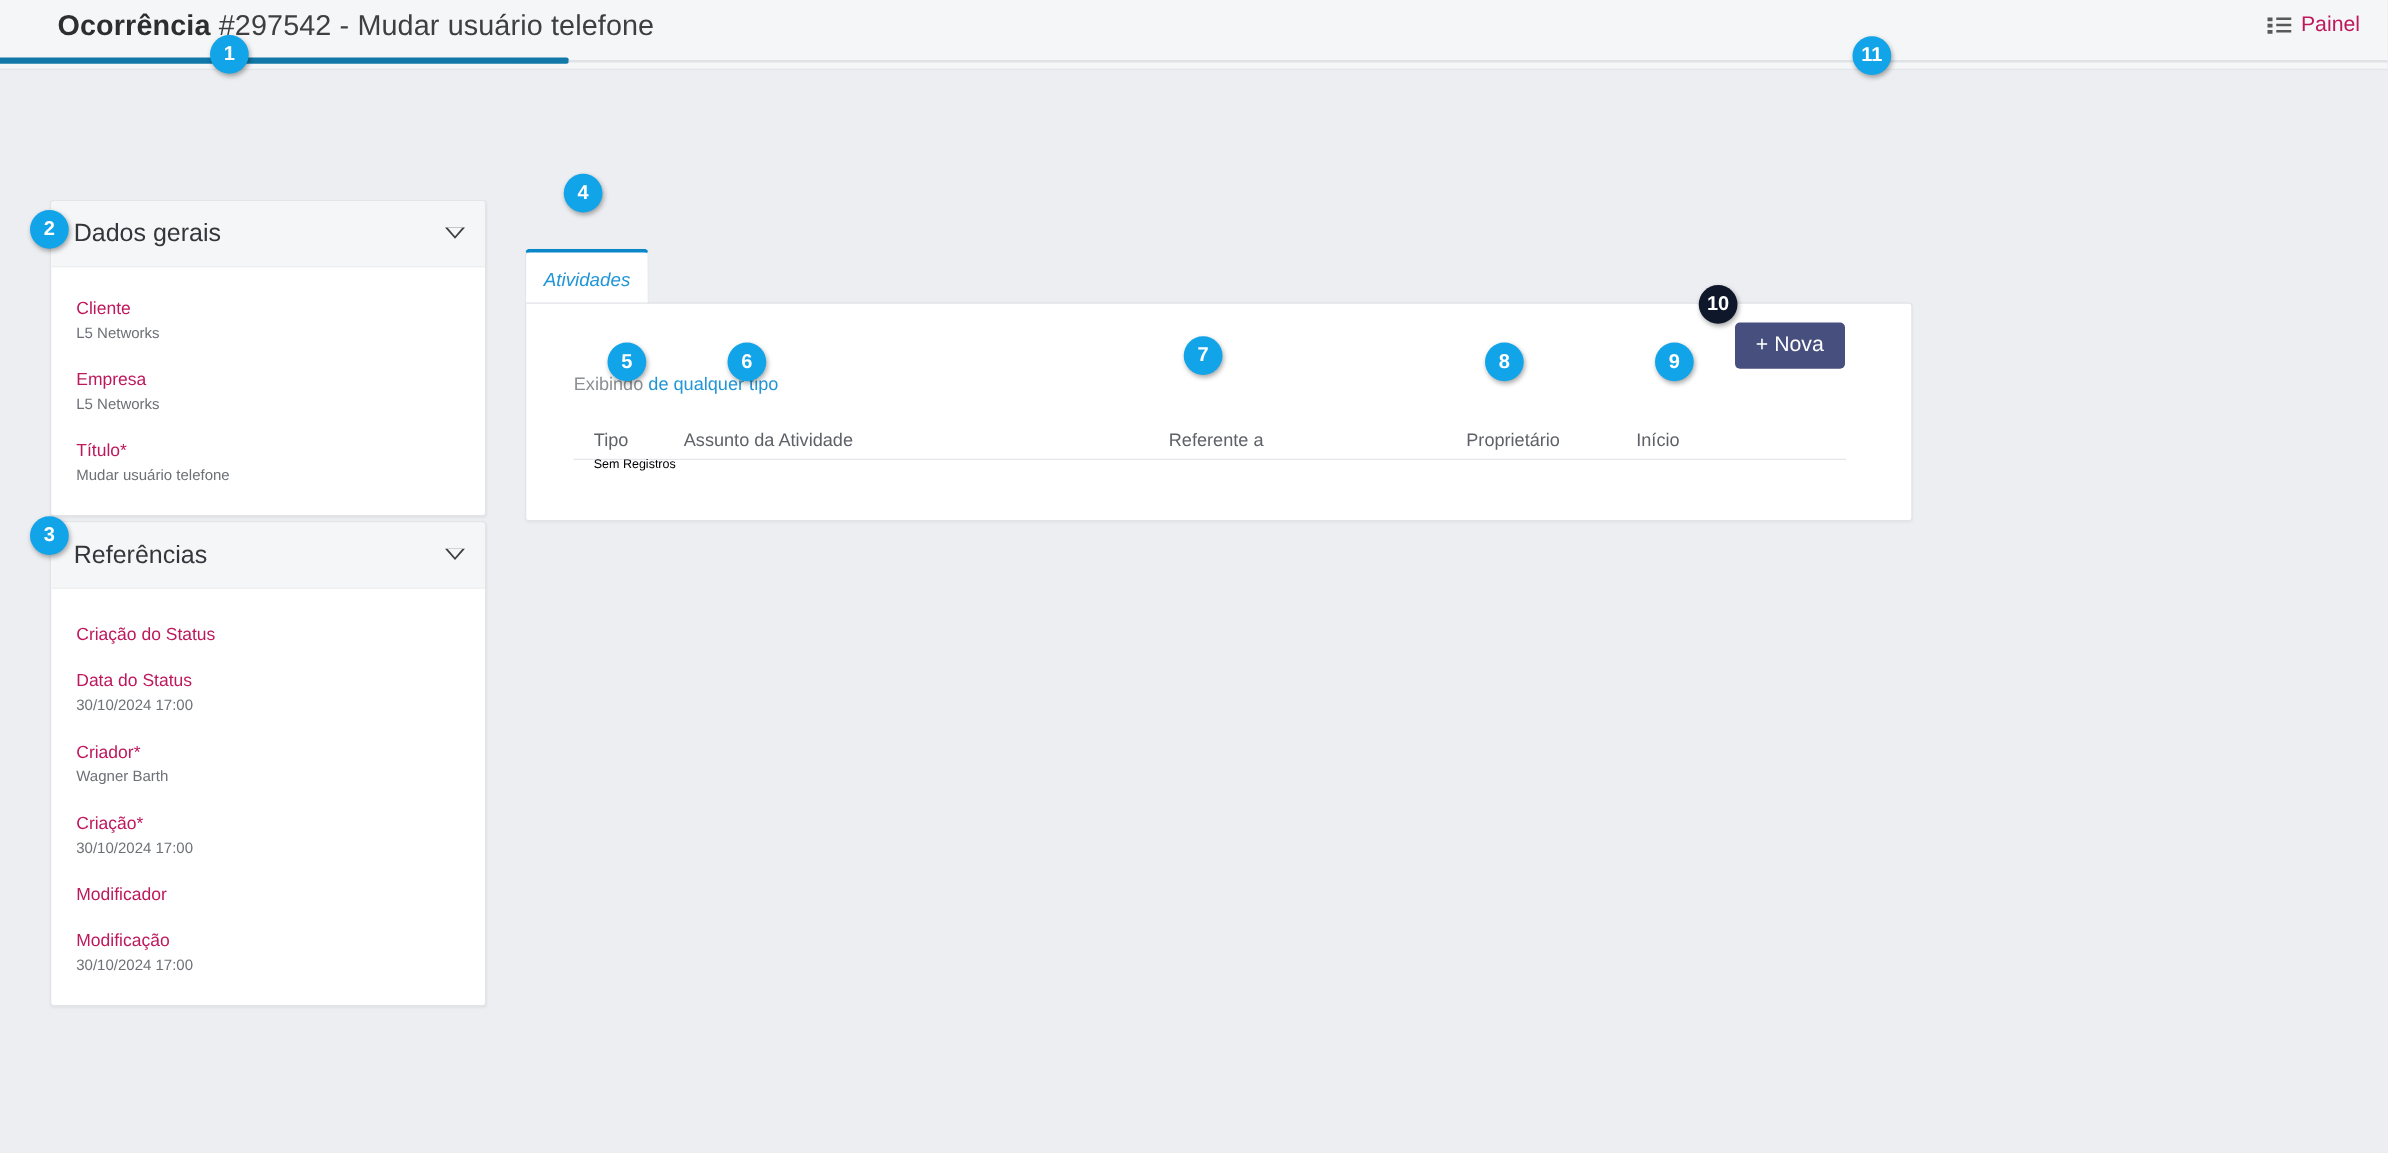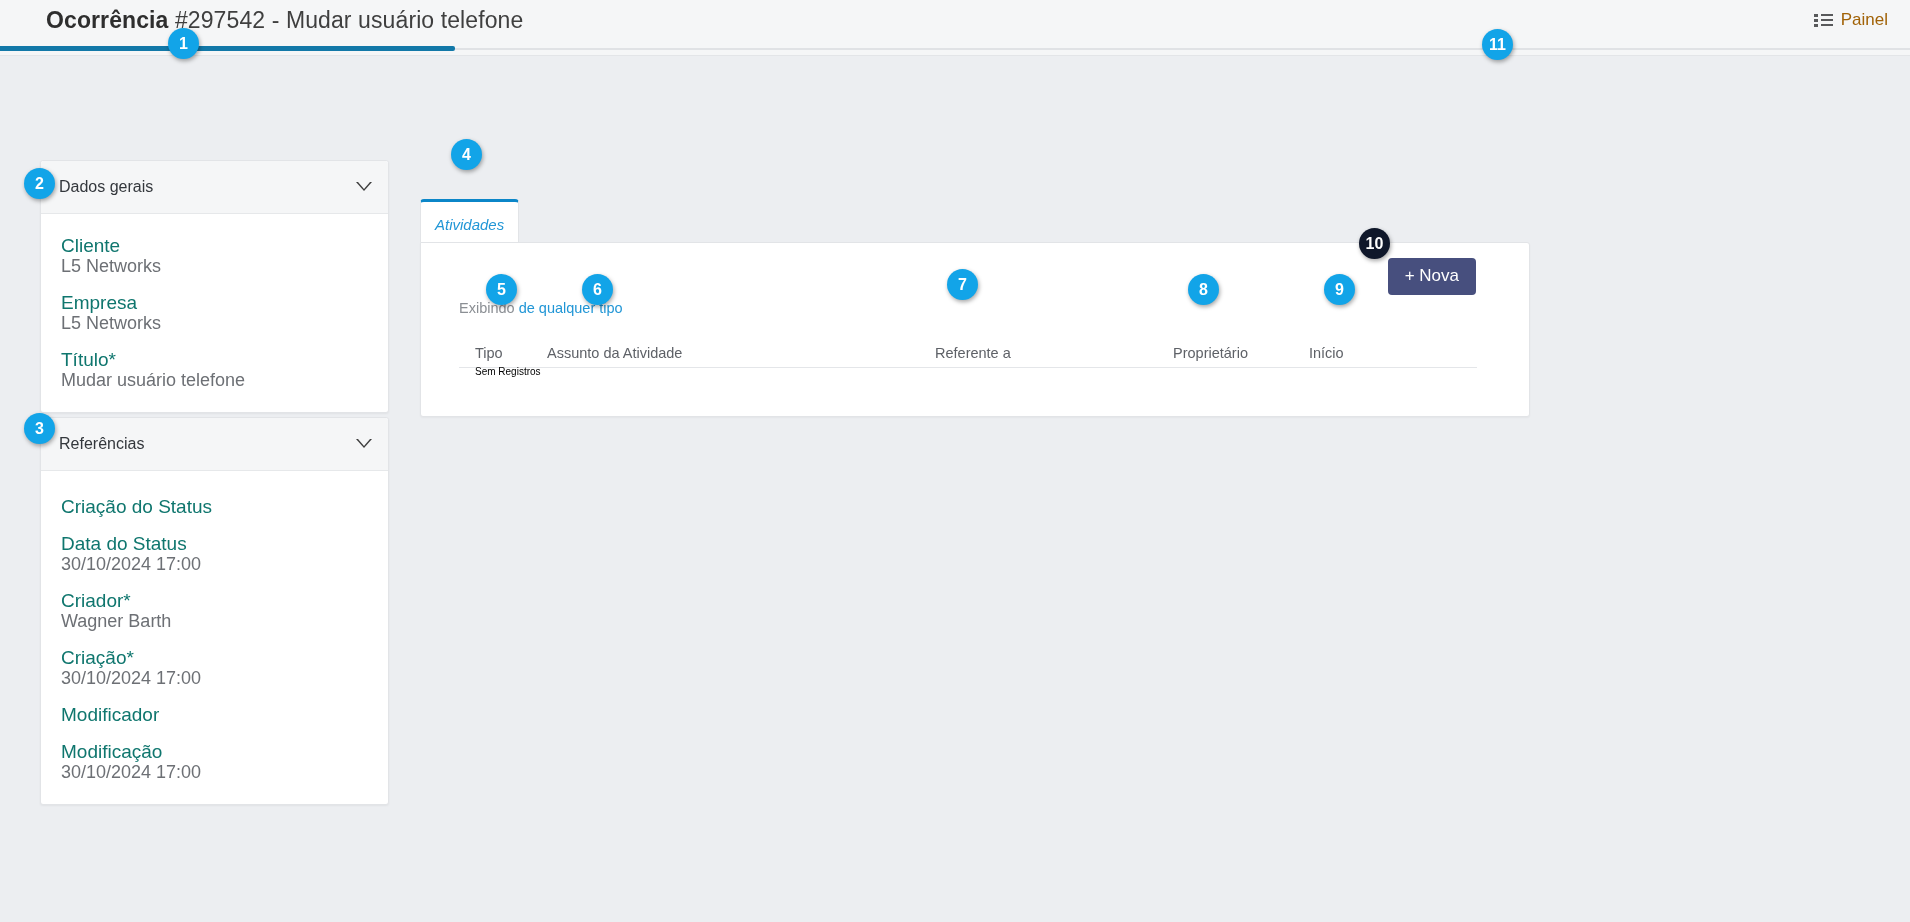--- a/index.html
+++ b/index.html
@@ -24,21 +24,21 @@
     position: absolute; left: 46px; top: 7px;
     font-size: 23px; color: #3c3c3c; white-space: nowrap;
     letter-spacing: .1px;
   }
   .topbar-title .strong { font-weight: bold; color: #2e2e2e; }
   .topbar-title .light  { font-weight: normal; color: #3f3f3f; }
 
   .panel-link {
     position: absolute; right: 22px; top: 10px;
     display: flex; align-items: center; gap: 8px;
-    font-size: 17px; color: #a16207; cursor: pointer;
+    font-size: 17px; color: #be185d; cursor: pointer;
     user-select: none;
   }
   .list-icon { display: inline-block; width: 19px; height: 15px; position: relative; }
   .list-icon i {
     position: absolute; left: 0; width: 4px; height: 3px; background: #58595b;
   }
   .list-icon b {
     position: absolute; left: 7px; height: 2px; background: #58595b;
   }
   .list-icon .r1 { top: 1px; } .list-icon .r2 { top: 6px; } .list-icon .r3 { top: 11px; }
@@ -66,42 +66,42 @@
     border-radius: 3px;
     box-shadow: 0 1px 2px rgba(0,0,0,.05);
   }
   .card-head {
     height: 53px; background: #f5f6f7;
     border-bottom: 1px solid #e6e8ea;
     display: flex; align-items: center; justify-content: space-between;
     padding: 0 16px 0 18px;
     border-radius: 3px 3px 0 0;
   }
-  .card-title { font-size: 16px; color: #33373c; font-weight: normal; white-space: nowrap; }
+  .card-title { font-size: 20px; color: #33373c; font-weight: normal; white-space: nowrap; }
   .chev {
     width: 16px; height: 10px; cursor: pointer;
     position: relative;
   }
   .chev::before {
     content: ""; position: absolute; left: 0; top: 0;
     border-left: 8px solid transparent;
     border-right: 8px solid transparent;
     border-top: 9px solid #3d3d3d;
   }
   .chev::after {
     content: ""; position: absolute; left: 2px; top: 0;
     border-left: 6px solid transparent;
     border-right: 6px solid transparent;
     border-top: 7px solid #f5f6f7;
   }
   .card-body { padding: 22px 20px 18px 20px; }
   .field { margin-bottom: 17px; }
   .field:last-child { margin-bottom: 4px; }
-  .field-label { font-size: 19px; color: #0f766e; line-height: 20px; }
-  .field-value { font-size: 18px; color: #6d7075; line-height: 20px; min-height: 0; }
+  .field-label { font-size: 14px; color: #be185d; line-height: 20px; }
+  .field-value { font-size: 12px; color: #6d7075; line-height: 20px; min-height: 0; }
 
   
   .tabbar { position: absolute; left: 420px; top: 199px; height: 44px; font-style: italic; }
   .tab {
     position: relative;
     display: inline-flex; align-items: flex-end; justify-content: center;
     height: 44px; min-width: 97px; padding: 0 14px 10px 14px;
     background: #ffffff;
     border: 1px solid #e2e4e7; border-bottom: none;
     border-top: 3px solid #0b86c8;

